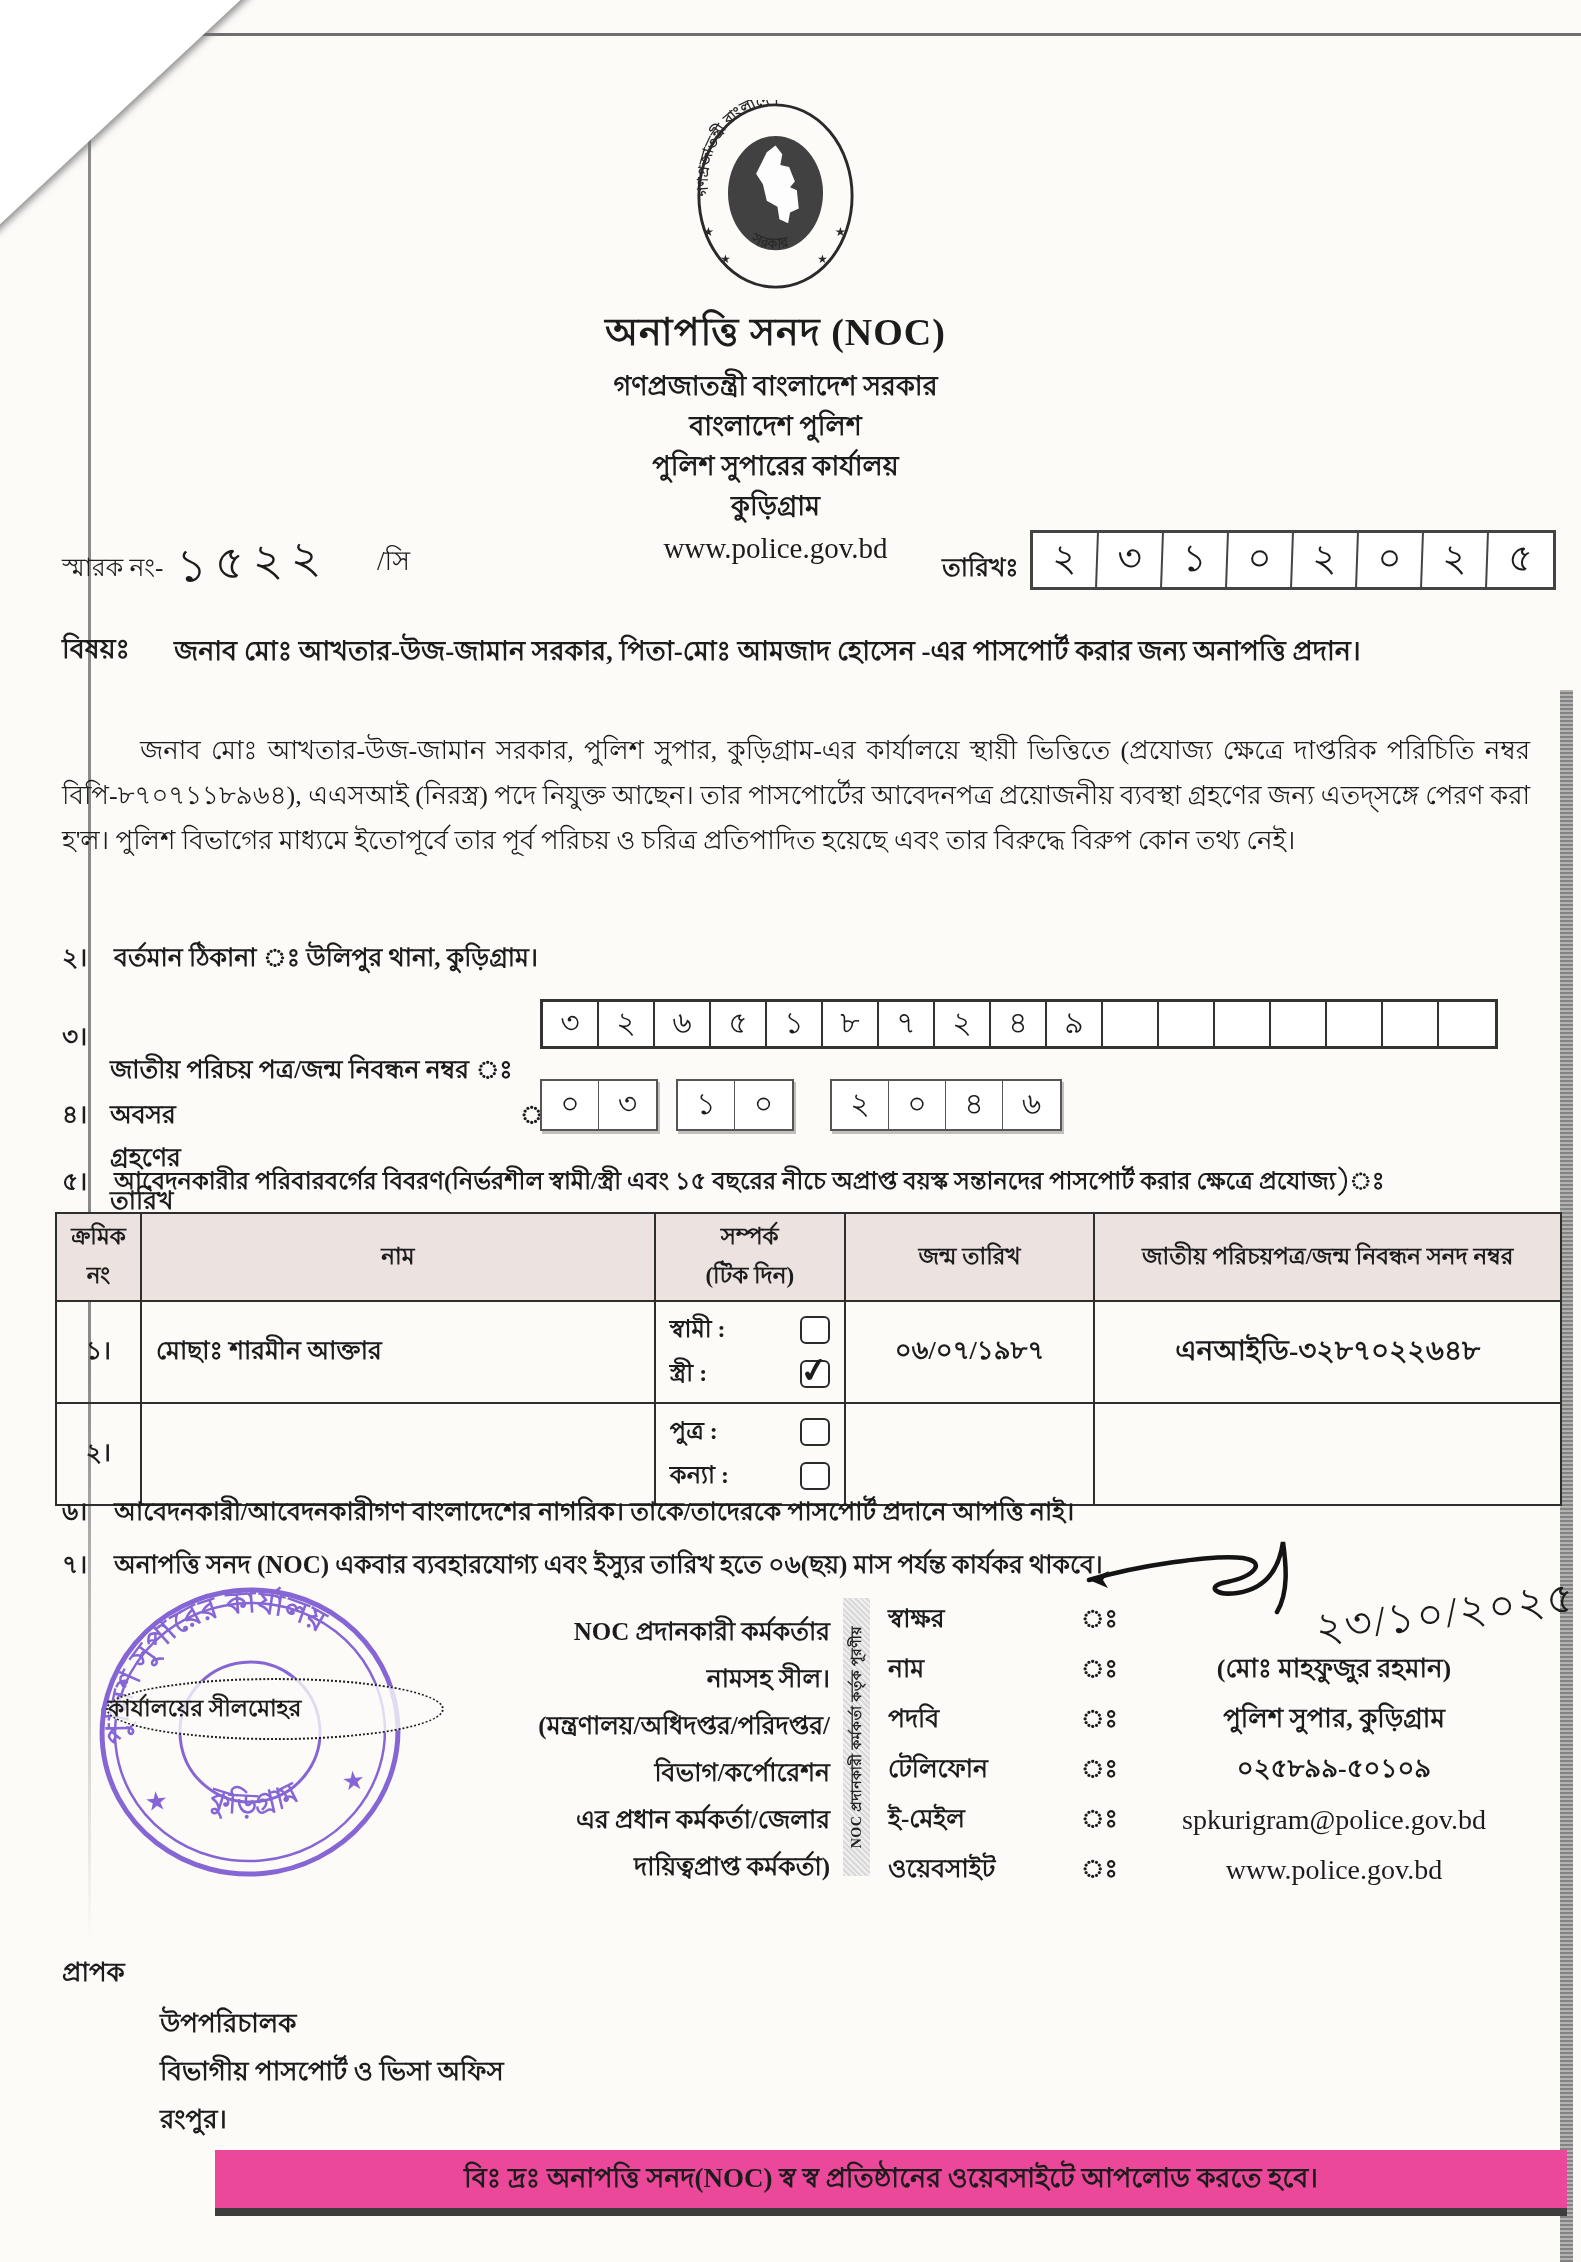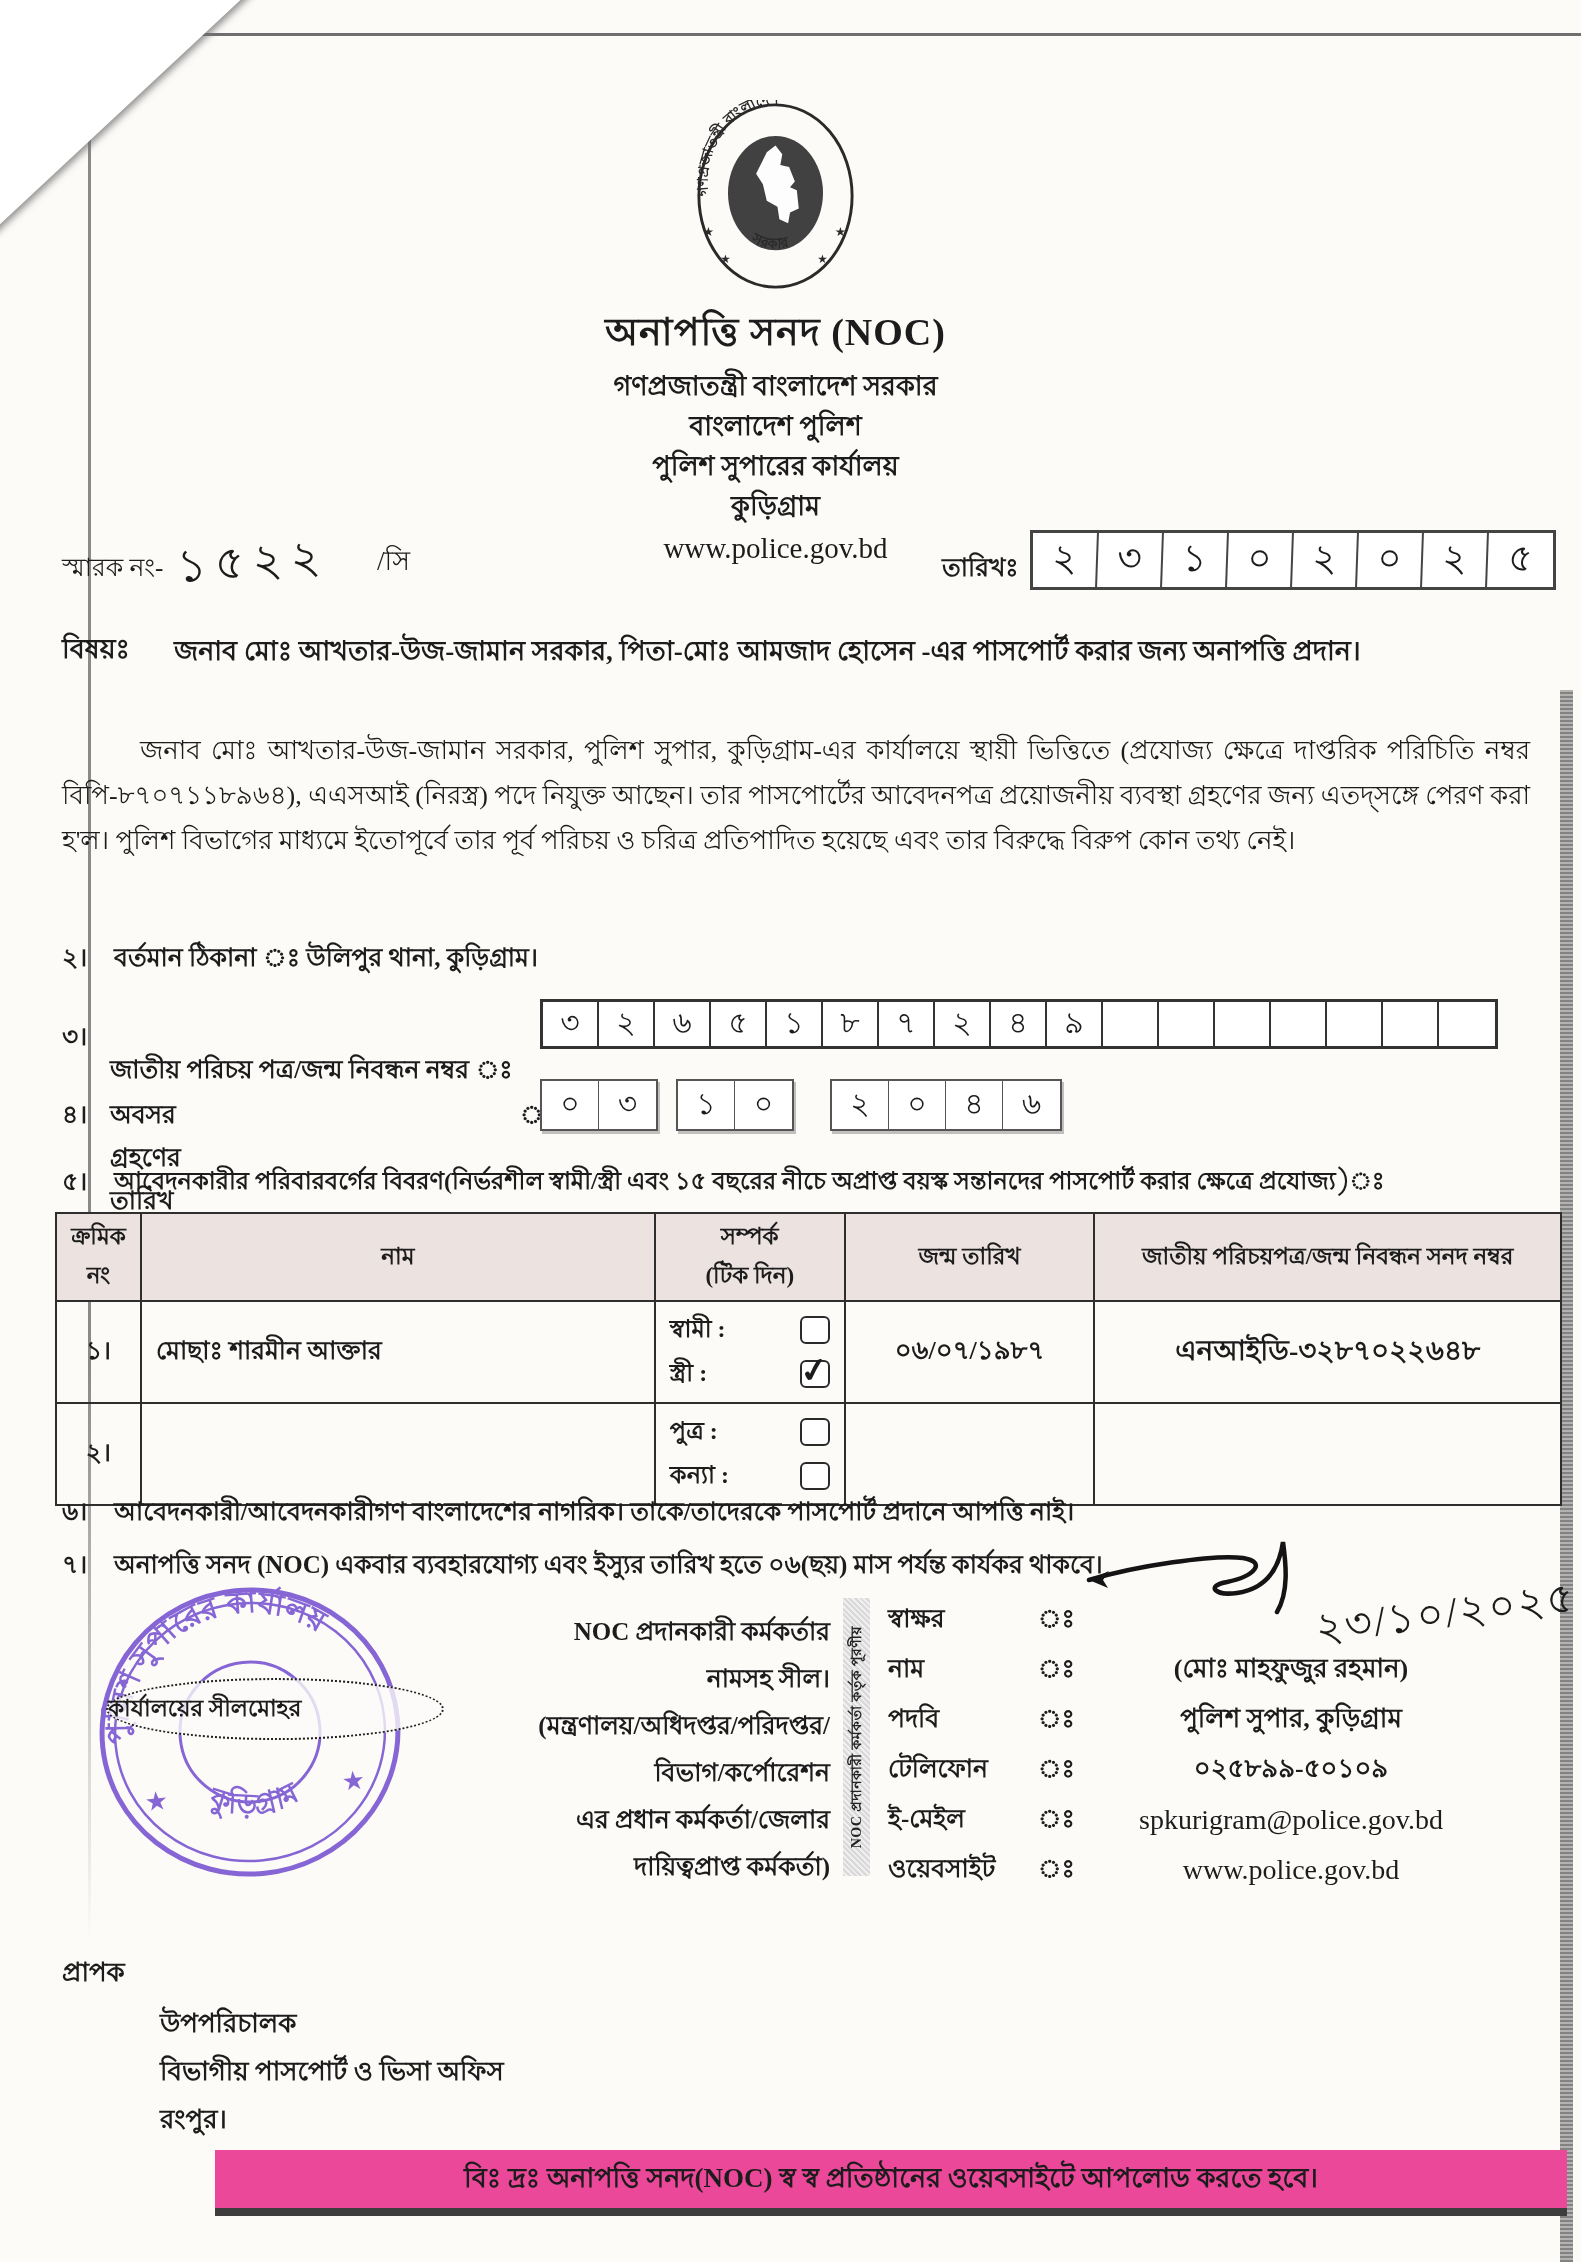--- a/index.html
+++ b/index.html
@@ -89,21 +89,21 @@
   .rellbl { font-size:24px; font-weight:bold; }
   .chk { position:relative; width:30px; height:28px; border:2.5px solid #2a2a2a; border-radius:6px; background:#fff; flex:none; }
   .tick { position:absolute; left:-2px; top:-12px; font-size:34px; font-weight:bold; transform:rotate(-8deg); }
 
   
   .sig-left { position:absolute; left:368px; top:1608px; width:462px; text-align:right; font-size:25px; line-height:47px; font-weight:600; }
   .vstrip { position:absolute; left:843px; top:1598px; width:27px; height:278px;
     background:repeating-linear-gradient(45deg,#d9d9d9 0 2px,#efefef 2px 4px); display:flex; align-items:center; justify-content:center; }
   .vstrip span { writing-mode:vertical-rl; transform:rotate(180deg); font-size:14px; font-weight:bold; white-space:nowrap; letter-spacing:.5px; color:#222; }
   .fields { position:absolute; left:888px; top:1595px; width:618px; }
-  .frow { display:flex; height:50px; align-items:center; }
+  .frow { display:flex; height:50px; align-items:center;gap:43px; }
   .flabel { width:150px; font-size:25px; font-weight:bold; flex:none; }
   .fsep { width:38px; font-size:25px; font-weight:bold; flex:none; }
   .fvalue { flex:1; text-align:center; font-size:26px; font-weight:600; }
   .fvalue.latin { font-size:28px; font-weight:normal; }
   .sig-draw { position:absolute; left:1075px; top:1528px; }
   .hand-date { position:absolute; left:1315px; top:1580px; font-size:42px; transform:rotate(-7deg); letter-spacing:2px; }
 
   
   .stamp { position:absolute; left:90px; top:1582px; transform:rotate(-6deg); opacity:.92; }
   .seal-overlay { position:absolute; left:106px; top:1678px; width:338px; height:62px;

